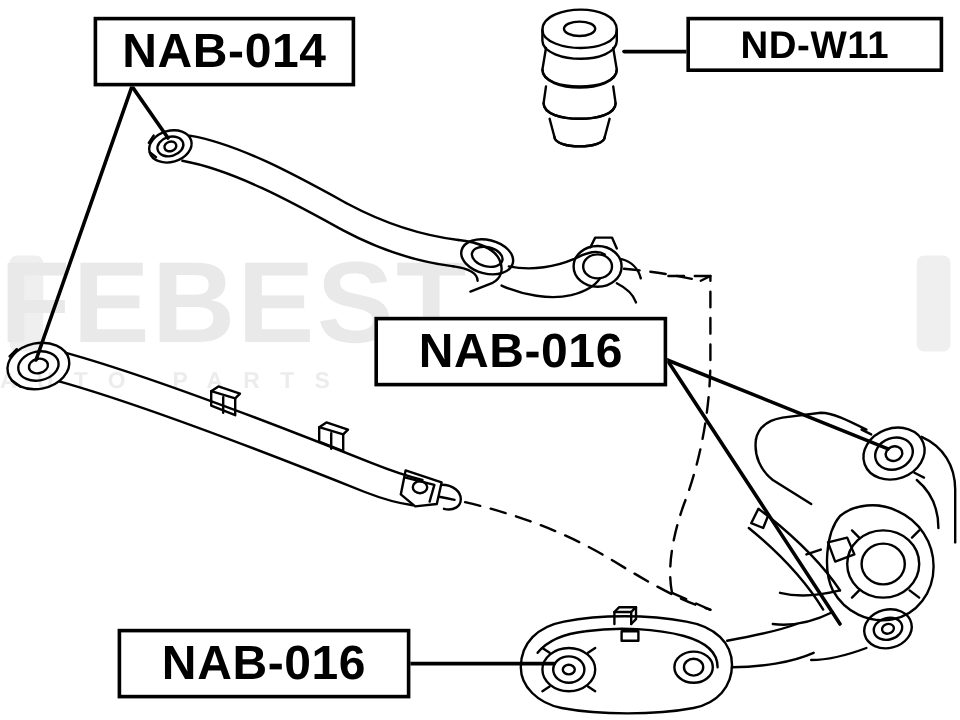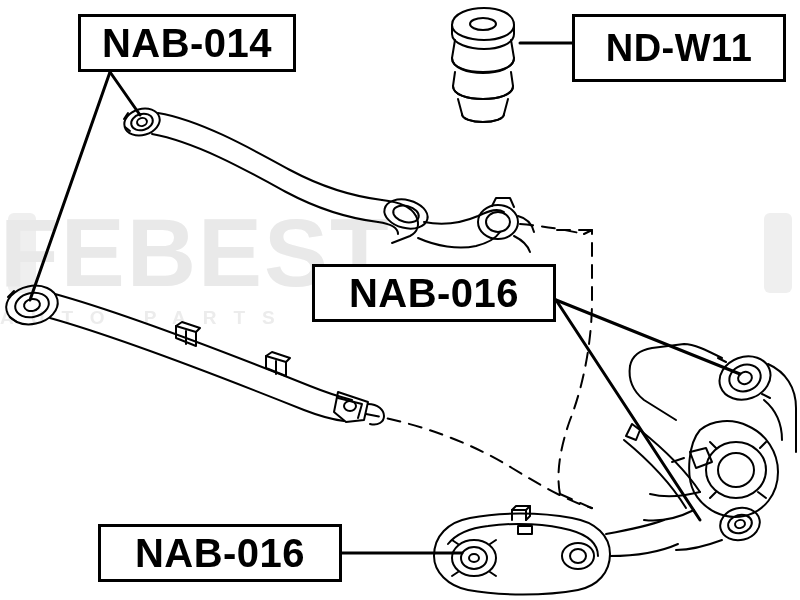--- a/index.html
+++ b/index.html
@@ -33,21 +33,21 @@
     font-weight: bold;
     color: #000000;
     letter-spacing: 0.5px;
     box-sizing: border-box;
   }
   .callout span {
     line-height: 1;
     white-space: nowrap;
   }
   #callout-nab014 { left: 78px;  top: 14px;  width: 218px; height: 58px; font-size: 40px; }
-  #callout-ndw11  { left: 572px; top: 14px;  width: 214px; height: 68px; font-size: 38px; }
+  #callout-ndw11  { left: 572px; top: 14px;  width: 214px; height: 46px; font-size: 32px; }
   #callout-nab016 { left: 312px; top: 264px; width: 244px; height: 58px; font-size: 40px; align-items: center; }
   #callout-nab015 { left: 98px;  top: 524px; width: 244px; height: 58px; font-size: 40px; }
 
   
   #watermark {
     position: absolute;
     left: 0;
     top: 205px;
     width: 800px;
     height: 195px;

